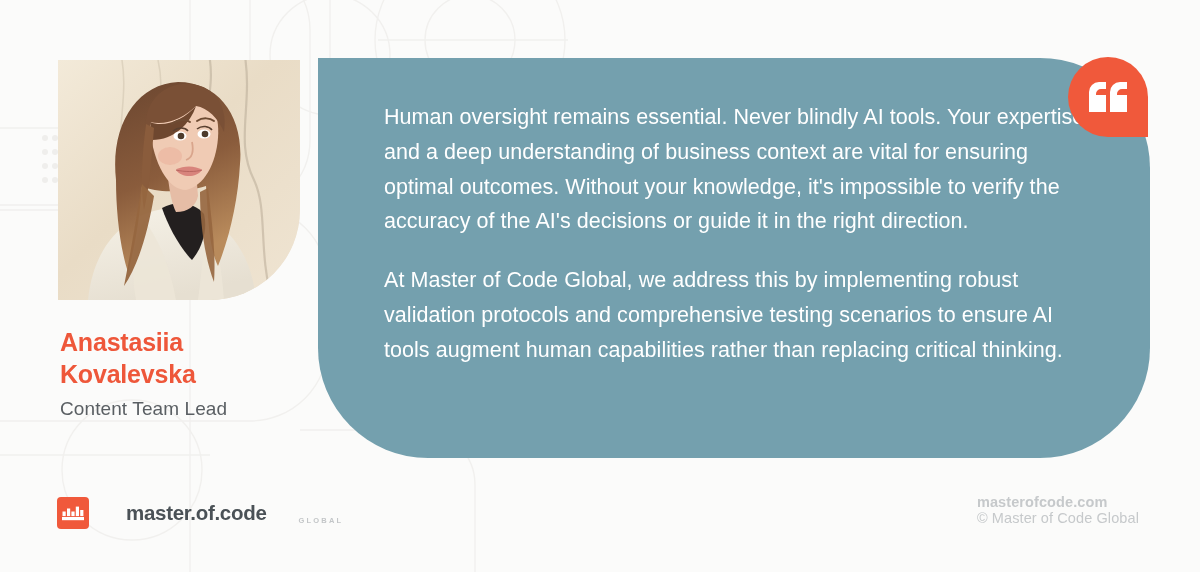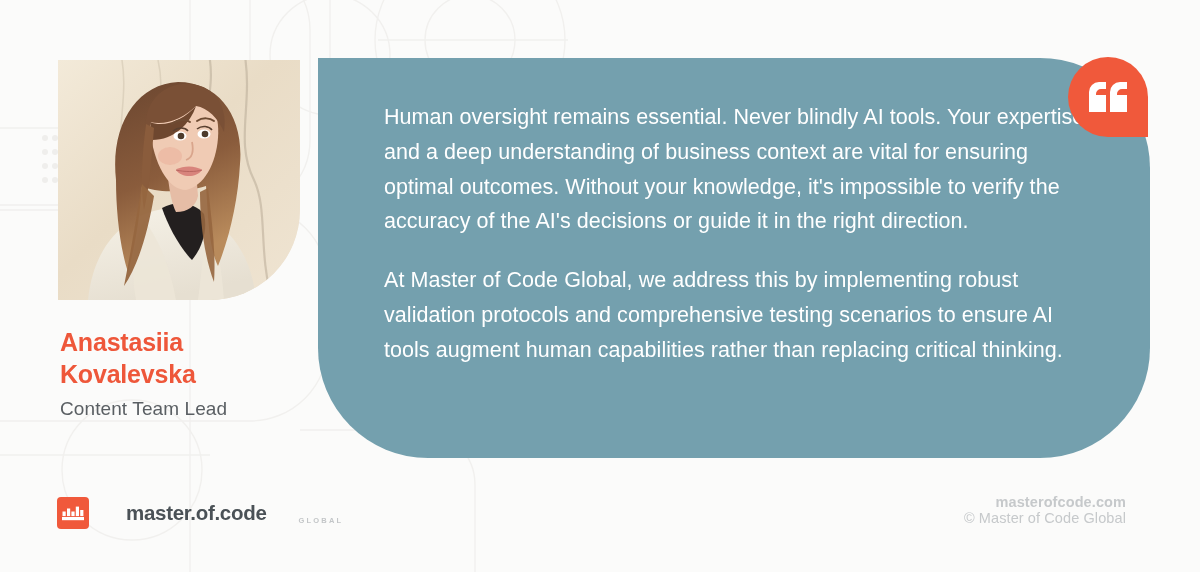--- a/index.html
+++ b/index.html
@@ -138,23 +138,23 @@
     font-weight: bold;
     color: #c3c6c8;
     letter-spacing: 2.2px;
     align-self: flex-end;
     padding-bottom: 4px;
     text-align: right;
   }
 
   #footer-right {
     position: absolute;
-    right: 74px;
+    right: 61px;
     top: 494px;
-    text-align: right;
+    text-align: left;
   }
   #footer-site {
     font-size: 14.5px;
     font-weight: bold;
     color: #c6c9cb;
     letter-spacing: 0.1px;
   }
   #footer-copy {
     margin-top: 0;
     font-size: 14.5px;

